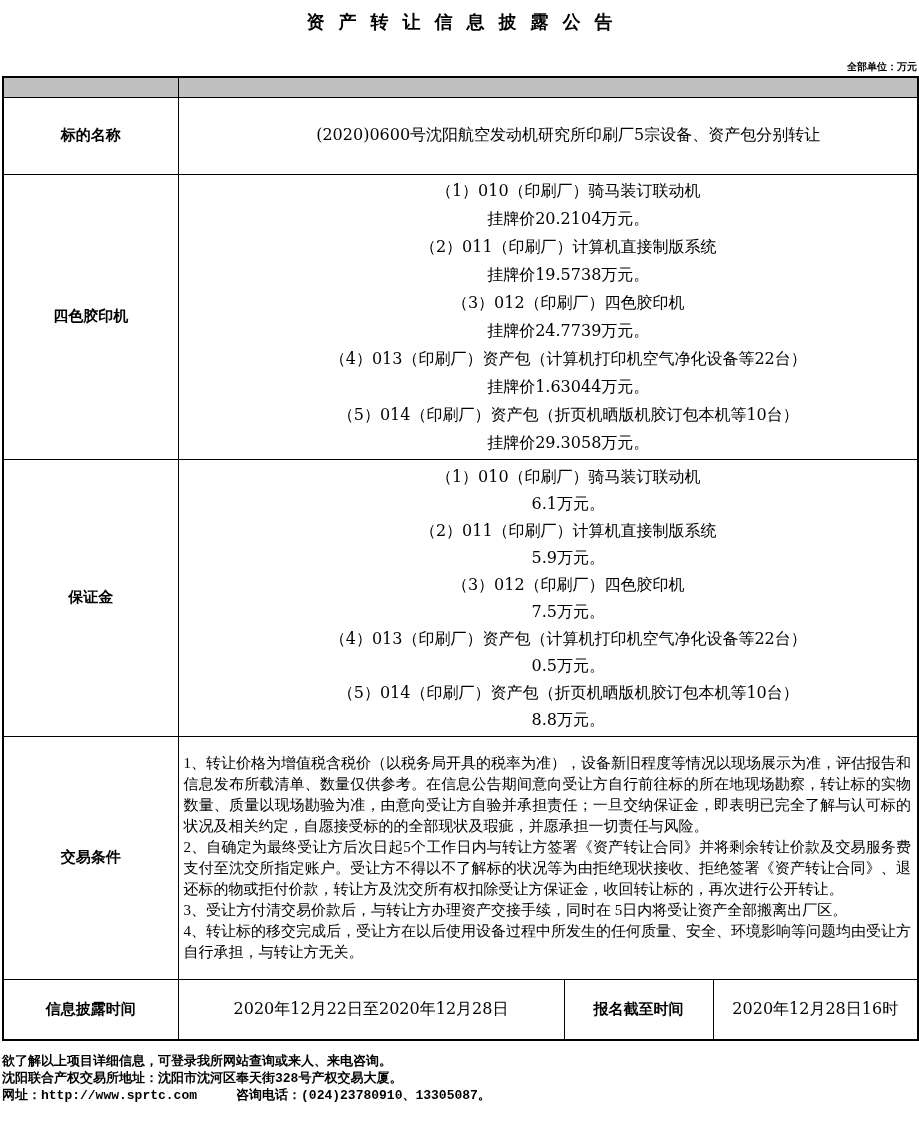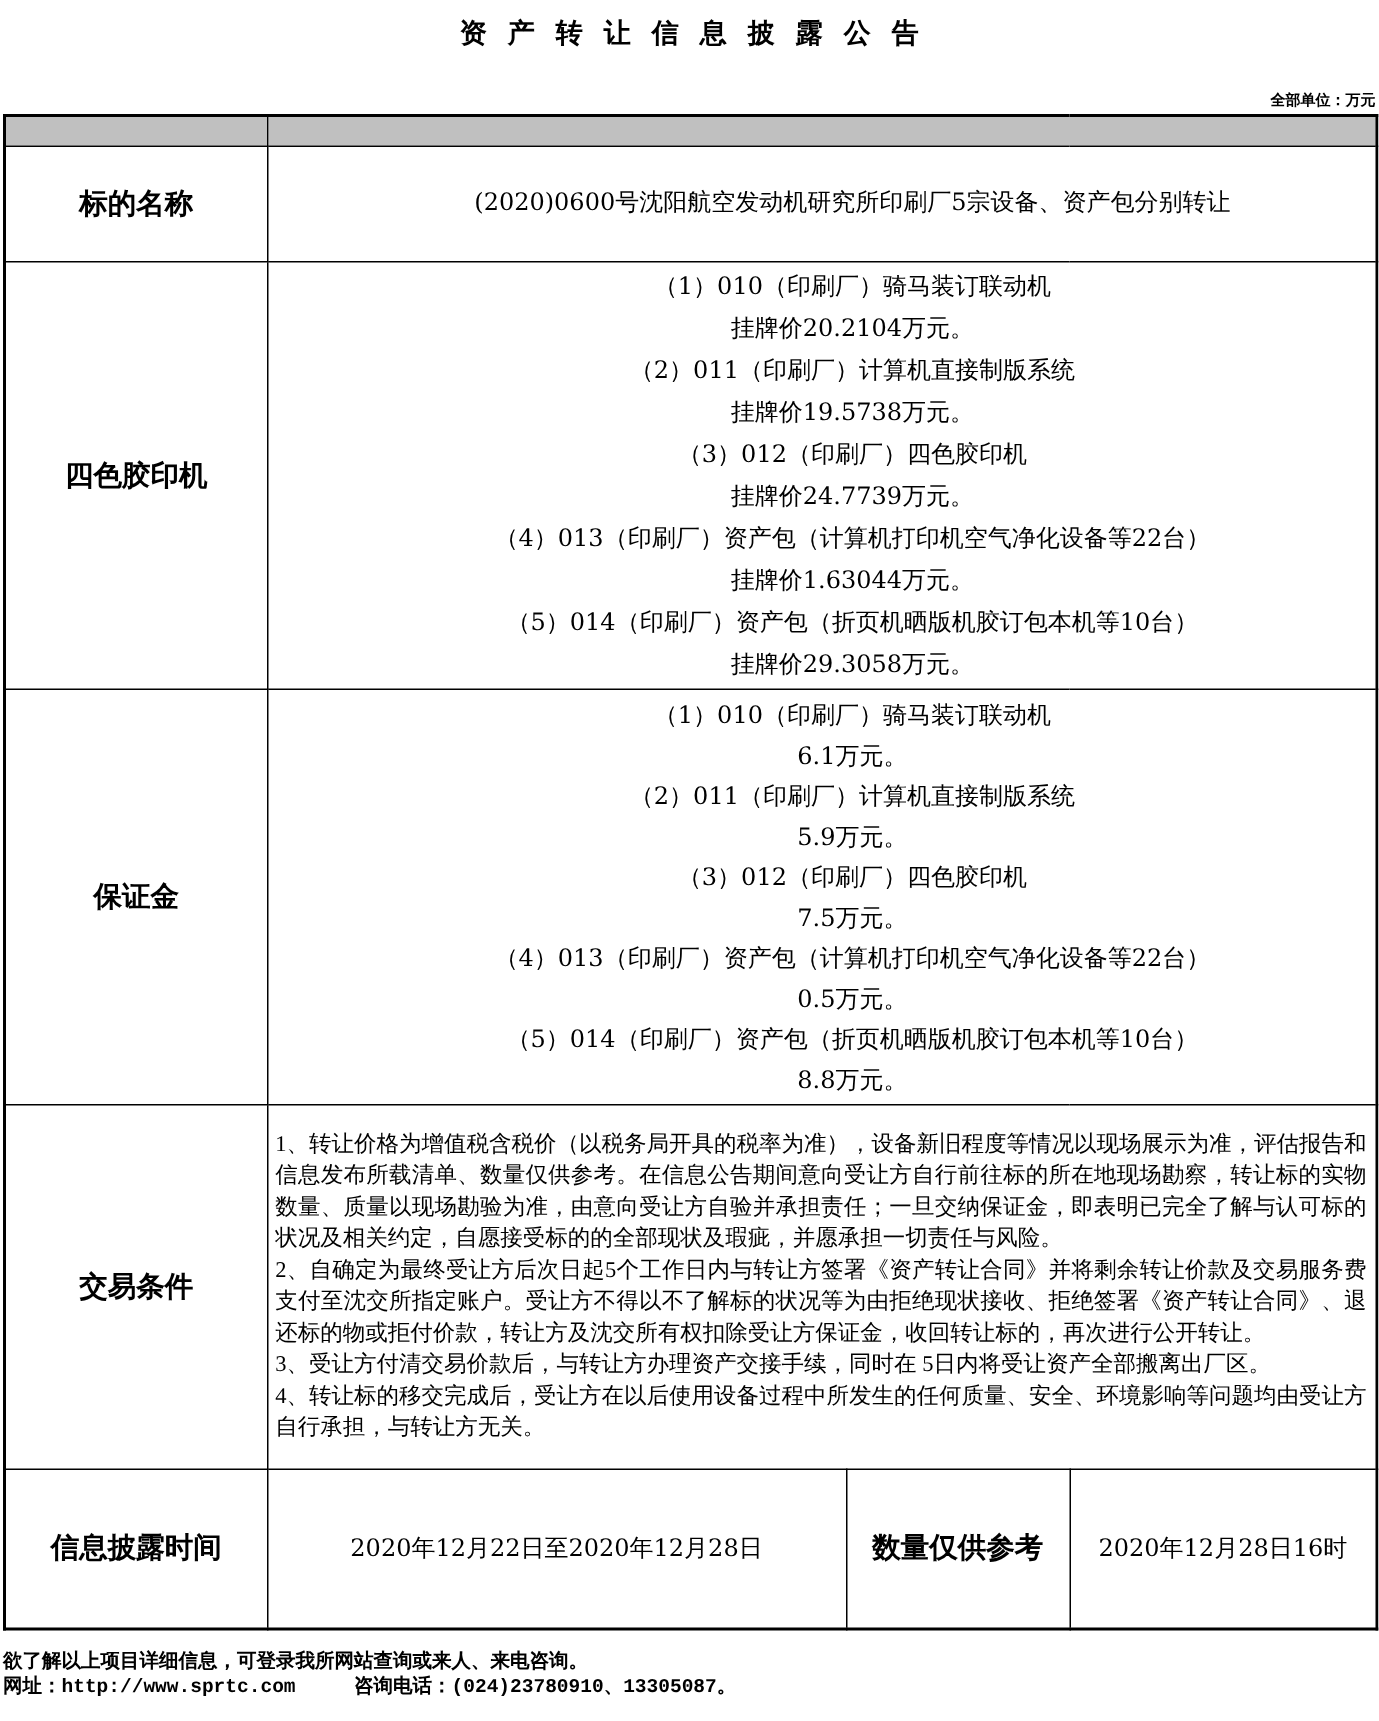--- a/index.html
+++ b/index.html
@@ -39,21 +39,21 @@
   col.c2 { width: 386px; }
   col.c3 { width: 149px; }
   col.c4 { width: 205px; }
 
   tr.header-row td { height: 20px; }
 
   .label-cell {
     text-align: center;
     vertical-align: middle;
     font-weight: bold;
-    font-size: 19px;
+    font-size: 15px;
   }
   .content-cell {
     text-align: center;
     vertical-align: middle;
     font-size: 16px;
     padding-left: 41px;
   }
 
   tr.row-subject  { height: 77px; }
   tr.row-price    { height: 285px; }
@@ -64,21 +64,21 @@
   tr.row-conditions { height: 243px; }
   .conditions-cell {
     text-align: justify;
     vertical-align: middle;
     font-size: 15px;
     line-height: 21px;
     padding: 2px 6px 2px 5px;
   }
   .condition-para { text-align: justify; font-family: Liberation Serif, serif; }
 
-  tr.row-times { height: 107px; }
+  tr.row-times { height: 61px; }
   .time-value {
     text-align: center;
     vertical-align: middle;
     font-size: 16px;
   }
 
   .footer {
     margin: 12px 0 0 2px;
     font-size: 13px;
     font-weight: bold;
@@ -153,24 +153,25 @@
             <div class="condition-para">1、转让价格为增值税含税价（以税务局开具的税率为准），设备新旧程度等情况以现场展示为准，评估报告和信息发布所载清单、数量仅供参考。在信息公告期间意向受让方自行前往标的所在地现场勘察，转让标的实物数量、质量以现场勘验为准，由意向受让方自验并承担责任；一旦交纳保证金，即表明已完全了解与认可标的状况及相关约定，自愿接受标的的全部现状及瑕疵，并愿承担一切责任与风险。</div>
             <div class="condition-para">2、自确定为最终受让方后次日起5个工作日内与转让方签署《资产转让合同》并将剩余转让价款及交易服务费支付至沈交所指定账户。受让方不得以不了解标的状况等为由拒绝现状接收、拒绝签署《资产转让合同》、退还标的物或拒付价款，转让方及沈交所有权扣除受让方保证金，收回转让标的，再次进行公开转让。</div>
             <div class="condition-para">3、受让方付清交易价款后，与转让方办理资产交接手续，同时在 5日内将受让资产全部搬离出厂区。</div>
             <div class="condition-para">4、转让标的移交完成后，受让方在以后使用设备过程中所发生的任何质量、安全、环境影响等问题均由受让方自行承担，与转让方无关。</div>
           </td>
     </tr>
 
     <tr class="row-times">
       <td class="label-cell">信息披露时间</td>
       <td class="time-value">2020年12月22日至2020年12月28日</td>
-      <td class="label-cell">数量仅供参考</td>
+      <td class="label-cell">报名截至时间</td>
       <td class="time-value">2020年12月28日16时</td>
     </tr>
   </tbody>
     </table>
 
   <div class="footer">
     <div class="footer-line">欲了解以上项目详细信息，可登录我所网站查询或来人、来电咨询。</div>
+    <div class="footer-line">沈阳联合产权交易所地址：沈阳市沈河区奉天街328号产权交易大厦。</div>
     <div class="footer-line">网址：http://www.sprtc.com　　　咨询电话：(024)23780910、13305087。</div>
   </div>
 
 </div>
 
 </body></html>

